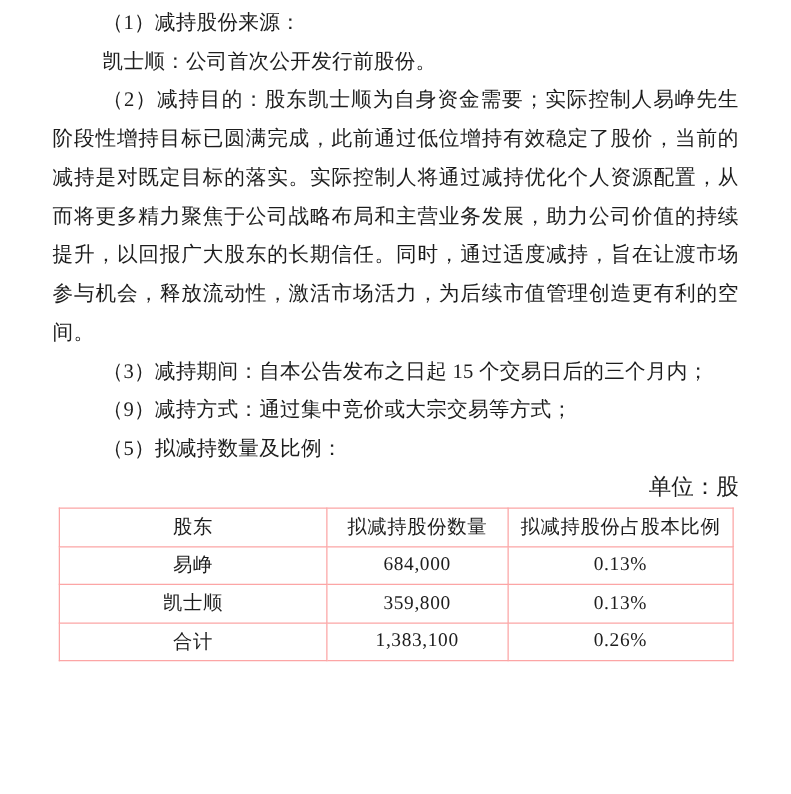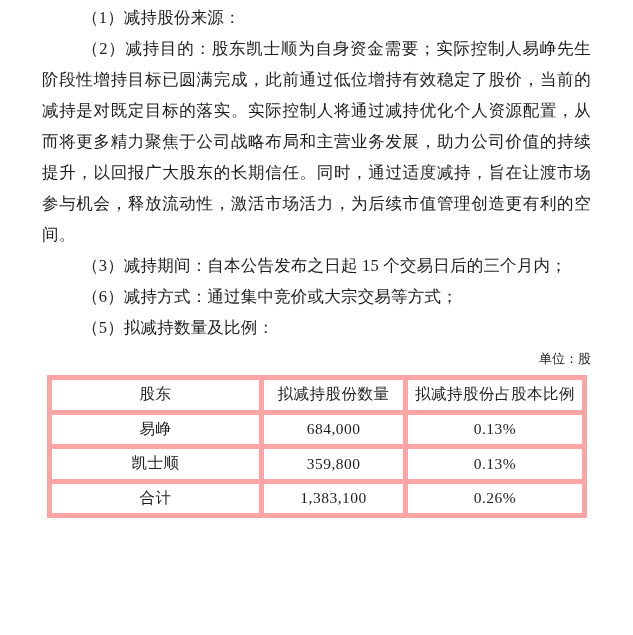--- a/index.html
+++ b/index.html
@@ -26,56 +26,57 @@
     font-size: 16.5px;
     line-height: 31px;
     text-align: justify;
     text-justify: inter-character;
     text-indent: 40px;
     letter-spacing: 0.2px;
     word-break: break-all;
   }
   .unit-line {
     margin: 0;
-    font-size: 13px;
+    font-size: 18px;
     line-height: 31px;
     text-align: right;
     padding-right: 0px;
   }
   table.reduction-table {
     border-collapse: collapse;
     table-layout: fixed;
     width: 540px;
     margin-left: 5px;
     margin-top: 1px;
   }
   table.reduction-table th,
   table.reduction-table td {
-    border: 5px solid #fca5a5;
+    border: 1px solid #fca5a5;
     height: 29.5px;
     text-align: center;
     vertical-align: middle;
     font-weight: normal;
     font-size: 15.5px;
     padding: 0 2px;
     letter-spacing: 0.5px;
   }
   .col-shareholder { width: 211px; }
   .col-quantity    { width: 143px; }
   .col-ratio       { width: 178px; }
 </style>
 </head>
 <body>
 
 <div class="page">
 
   <p class="para">（1）减持股份来源：</p>
+  <p class="para">凯士顺：公司首次公开发行前股份。</p>
   <p class="para">（2）减持目的：股东凯士顺为自身资金需要；实际控制人易峥先生阶段性增持目标已圆满完成，此前通过低位增持有效稳定了股价，当前的减持是对既定目标的落实。实际控制人将通过减持优化个人资源配置，从而将更多精力聚焦于公司战略布局和主营业务发展，助力公司价值的持续提升，以回报广大股东的长期信任。同时，通过适度减持，旨在让渡市场参与机会，释放流动性，激活市场活力，为后续市值管理创造更有利的空间。</p>
   <p class="para">（3）减持期间：自本公告发布之日起 15 个交易日后的三个月内；</p>
-  <p class="para">（6）减持方式：通过集中竞价或大宗交易等方式；</p>
+  <p class="para">（9）减持方式：通过集中竞价或大宗交易等方式；</p>
   <p class="para">（5）拟减持数量及比例：</p>
 
   <p class="unit-line">单位：股</p>
 
   <table class="reduction-table">
     <colgroup>
       <col class="col-shareholder">
       <col class="col-quantity">
       <col class="col-ratio">
     </colgroup>

